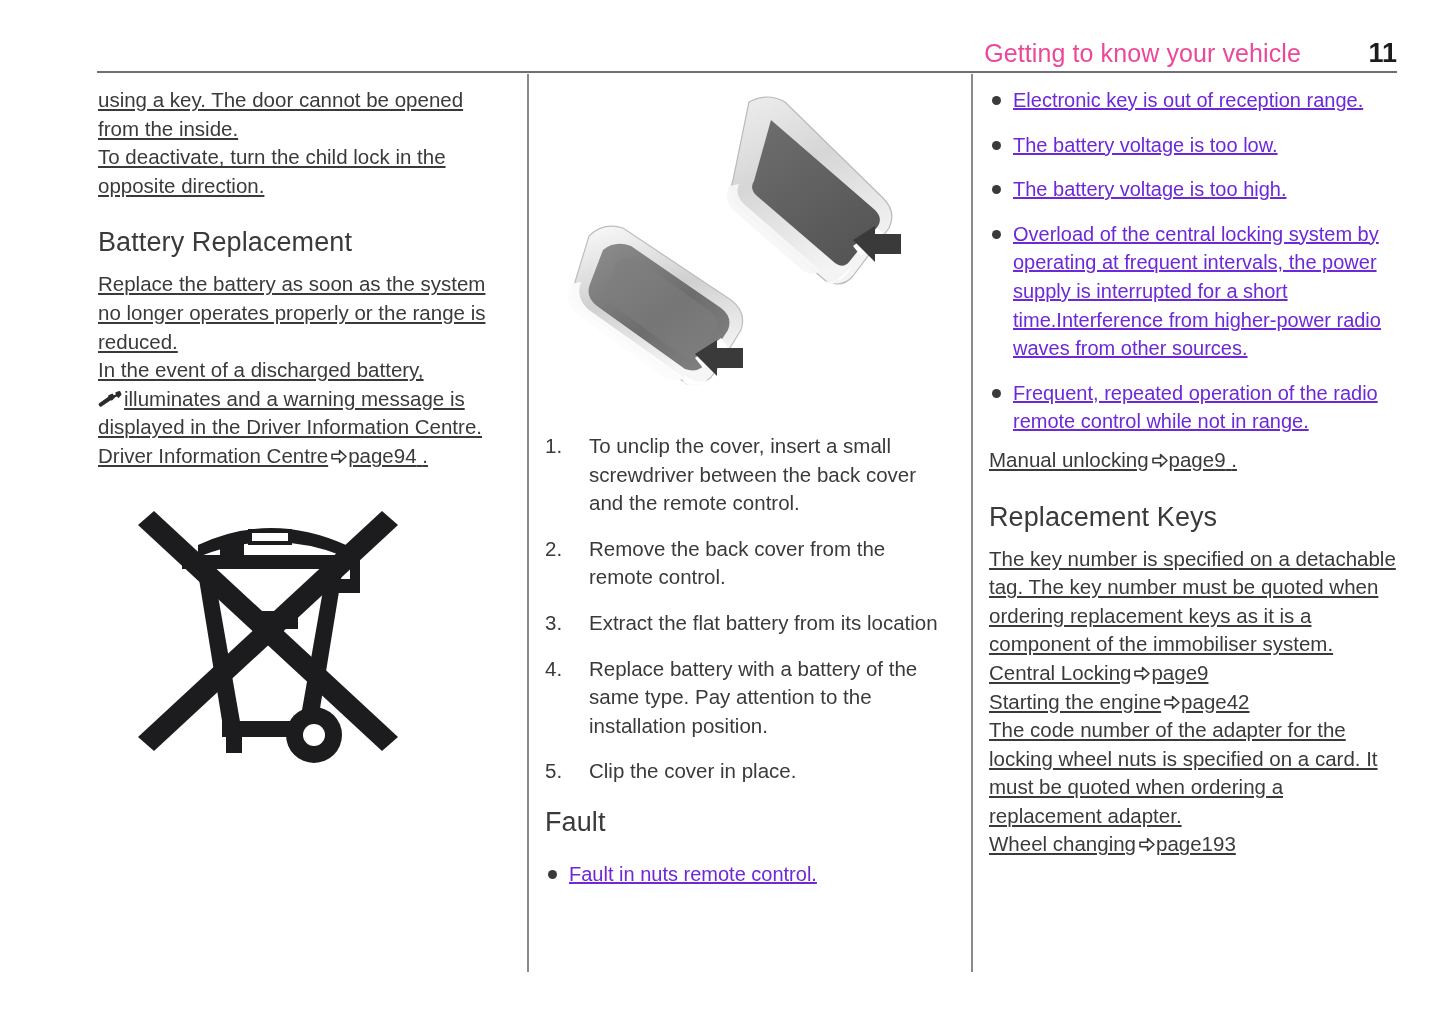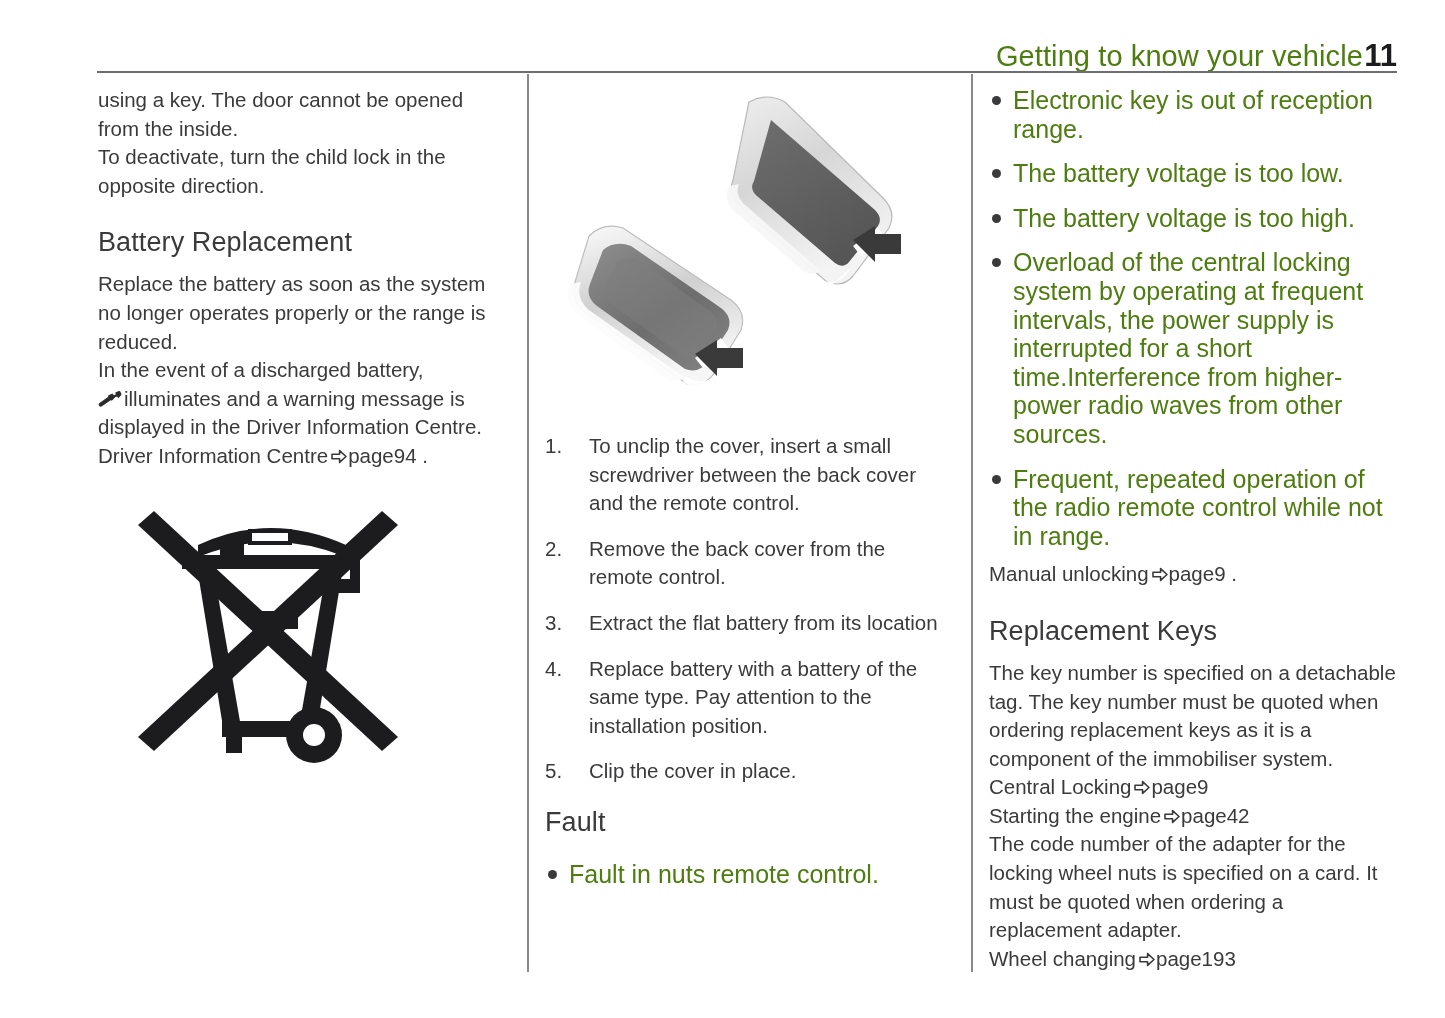--- a/index.html
+++ b/index.html
@@ -28,30 +28,31 @@
     width: 1300px;
     height: 36px;
   }
   .header-inner {
     display: flex;
     align-items: baseline;
     justify-content: flex-end;
     height: 32px;
   }
   .header-title {
-    font-size: 29px;
-    color: #4d7c0f;
+    font-size: 25px;
+    color: #ec4899;
     letter-spacing: 0.1px;
     white-space: nowrap;
     margin-left: 48px;
   }
   .header-page {
-    font-size: 31px;
+    font-size: 27px;
     color: #1c1c1e;
     font-weight: bold;
+    margin-left: 62px;
     min-width: 34px;
     text-align: right;
     white-space: nowrap;
   }
   .header-rule {
     position: absolute;
     left: 0;
     top: 33px;
     width: 1300px;
     height: 2px;
@@ -76,20 +77,21 @@
   }
   .divider-1 { left: 527px; }
   .divider-2 { left: 971px; }
 
   
   p.body {
     margin: 0;
     font-size: 20.5px;
     line-height: 28.6px;
     color: #3a3a3c;
+    text-decoration: underline;
   }
   p.body + p.body { margin-top: 0; }
 
   h2.section {
     margin: 26px 0 11px 0;
     font-size: 27px;
     line-height: 33px;
     font-weight: normal;
     color: #3a3a3c;
     letter-spacing: 0.1px;
@@ -120,23 +122,24 @@
   
   ul.bullets {
     list-style: none;
     margin: 0;
     padding: 0;
   }
   ul.bullets li {
     position: relative;
     padding-left: 24px;
     margin-bottom: 16px;
-    font-size: 25px;
+    font-size: 20px;
     line-height: 28.6px;
-    color: #4d7c0f;
+    color: #6d28d9;
+    text-decoration: underline;
   }
   ul.bullets li:last-child { margin-bottom: 0; }
   ul.bullets li .dot {
     position: absolute;
     left: 3px;
     top: 10px;
     width: 9px;
     height: 9px;
     background: #3a3a3c;
     border-radius: 50%;

